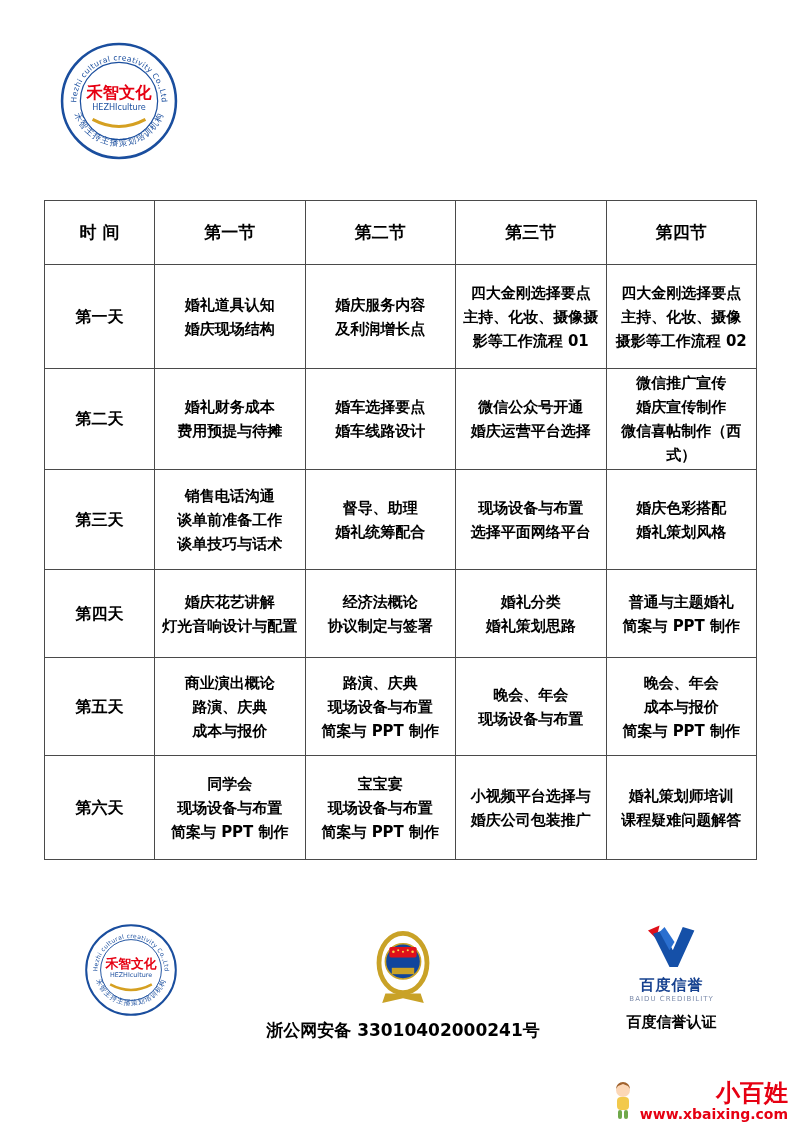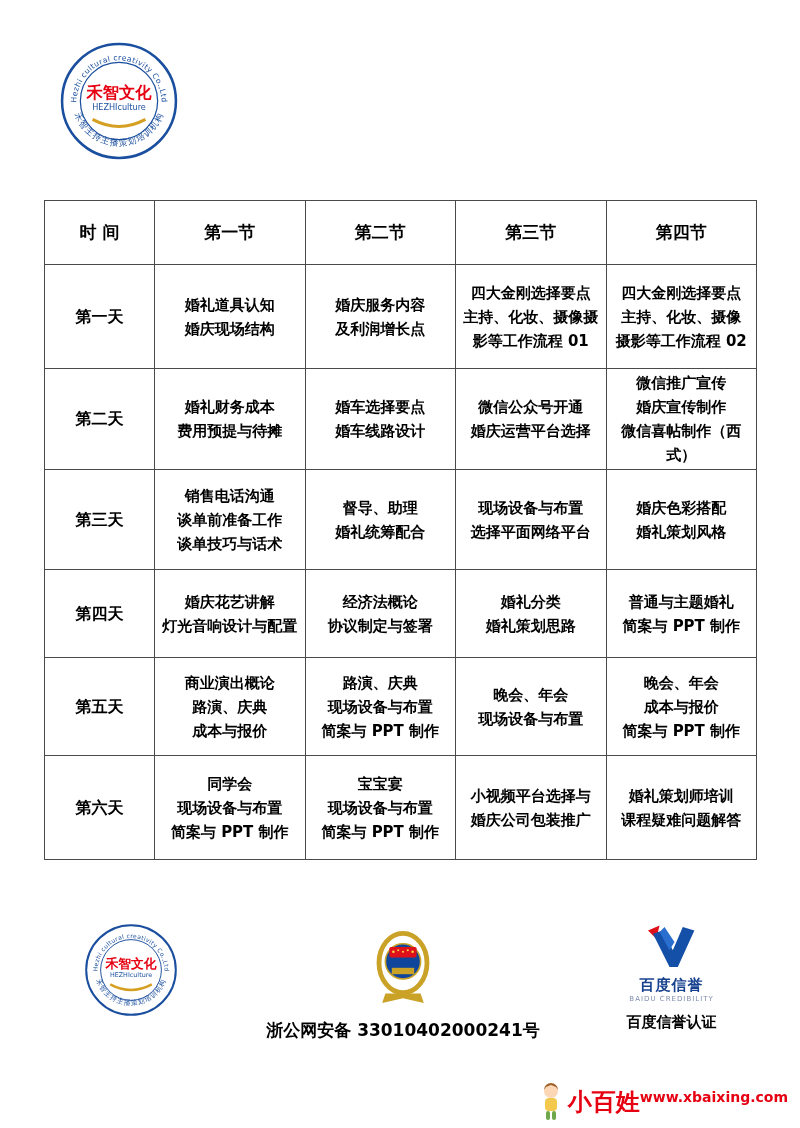--- a/index.html
+++ b/index.html
@@ -47,21 +47,21 @@
   .police-text { margin-top: 7px; font-size: 17px; font-weight: 800; }
   .baidu-name { font-size: 15px; font-weight: 800; color: #16418f; margin-top: 4px; letter-spacing: 1px; }
   .baidu-sub { font-size: 7px; color: #7d8cab; letter-spacing: 1px; }
   .baidu-cert { margin-top: 10px; font-size: 15px; font-weight: 800; color: #000; }
 
   
   .watermark {
     position: absolute; right: 12px; bottom: 6px;
     display: flex; align-items: center; gap: 4px;
   }
-  .wm-texts { display: flex; flex-direction: row; align-items: flex-start; }
+  .wm-texts { display: flex; flex-direction: column; align-items: flex-end; }
   .wm-name { color: #e60012; font-size: 24px; font-weight: 800; line-height: 1.1; }
   .wm-url { color: #e60012; font-size: 14px; font-weight: 600; }
 </style>
 </head>
 <body>
 
 <div class="page">
 
   <div class="header">
     <svg class="logo-svg" width="122" height="122" viewBox="0 0 120 120">

